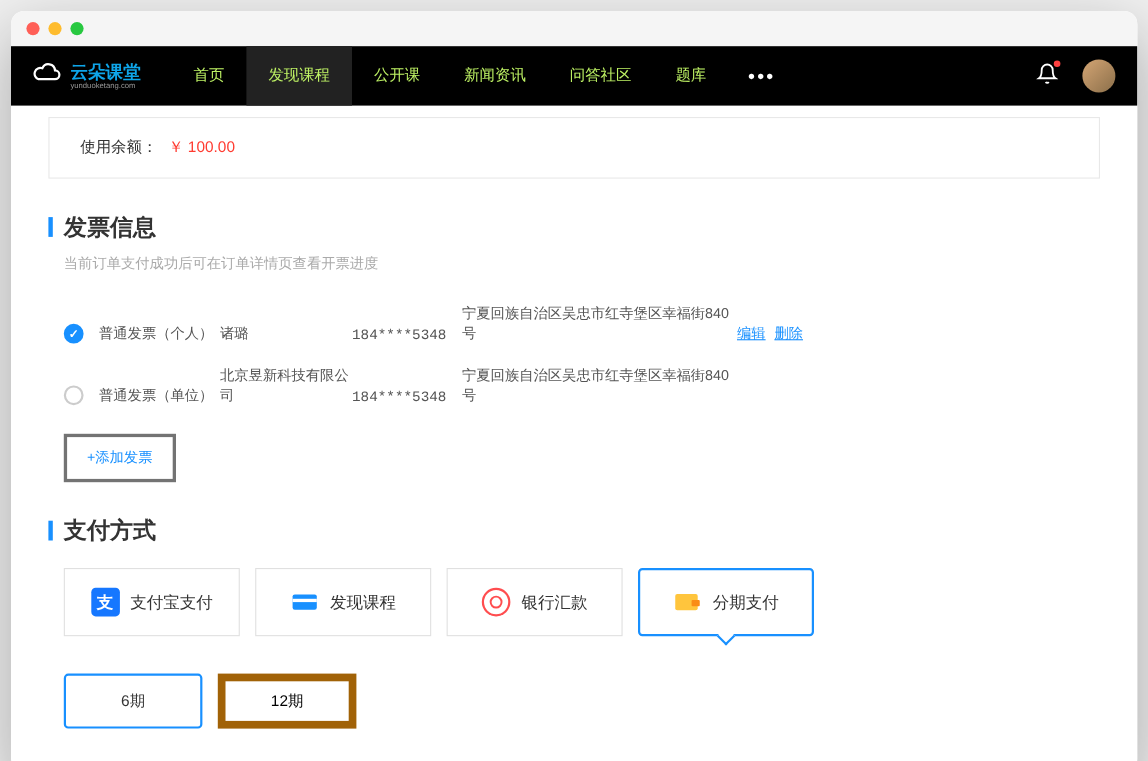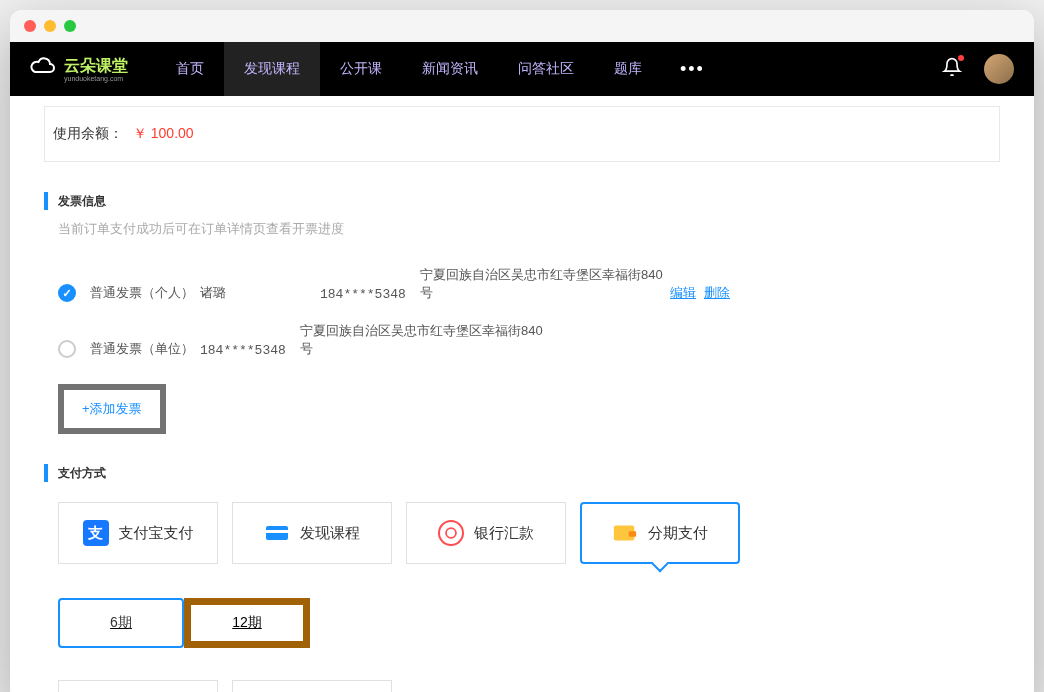--- a/index.html
+++ b/index.html
@@ -40,25 +40,25 @@
   align-items: center;
   padding: 0 20px;
 }
 .logo {
   display: flex;
   align-items: center;
   gap: 6px;
   margin-right: 28px;
 }
 .logo-icon { color: #fff; }
-.logo-text { color: #bef264; font-size: 16px; font-weight: 600; }
+.logo-text { color: #0ea5e9; font-size: 16px; font-weight: 600; }
 .logo-sub { font-size: 7px; color: #999; margin-top: -2px; display:block; }
 .nav-items { display: flex; align-items: stretch; height: 100%; }
 .nav-item {
-  color: #c4b5fd;
+  color: #bef264;
   font-size: 14px;
   display: flex;
   align-items: center;
   padding: 0 20px;
   cursor: pointer;
   text-align: right;
 }
 .nav-item.active { background: #222; }
 .nav-more {
   color: #fff;
@@ -78,31 +78,31 @@
 .bell { position: relative; cursor: pointer; }
 .bell-dot { position: absolute; top: -2px; right: -2px; width: 6px; height: 6px; background: #ff4040; border-radius: 50%; }
 .avatar { width: 30px; height: 30px; border-radius: 50%; background: linear-gradient(135deg,#d4a574,#8b6f4a); cursor: pointer; }
 .content {
   flex: 1;
   overflow: auto;
   padding: 0 34px;
 }
 .balance-box {
   border: 1px solid #e8e8e8;
-  padding: 18px 8px;
+  padding: 18px 28px;
   margin-top: 10px;
   font-size: 14px;
   color: #333;
 }
 .balance-amount { color: #ff3b30; margin-left: 6px; }
 .section-title {
   display: flex;
   align-items: center;
   margin-top: 30px;
-  font-size: 12px;
+  font-size: 21px;
   font-weight: 600;
   color: #333;
 }
 .section-title::before {
   content: "";
   width: 4px;
   height: 18px;
   background: #1890ff;
   margin-right: 10px;
 }
@@ -141,21 +141,21 @@
   font-weight: bold;
 }
 .invoice-type { width: 110px; font-weight: 500; }
 .invoice-name { width: 120px; }
 .invoice-phone { width: 100px; font-family: Liberation Mono, monospace; }
 .invoice-addr { width: 250px; }
 .invoice-actions { color: #1890ff; }
 .invoice-action { margin-right: 8px; cursor: pointer; text-decoration: underline; }
 .add-invoice-btn {
   display: inline-block;
-  border: 6px solid #737373;
+  border: 3px solid #737373;
   color: #1890ff;
   font-size: 13px;
   padding: 10px 18px;
   margin-top: 16px;
   margin-left: 14px;
   cursor: pointer;
 }
 .pay-methods {
   display: flex;
   gap: 14px;
@@ -187,23 +187,23 @@
   transform: translateX(-50%) rotate(45deg);
   width: 10px;
   height: 10px;
   background: #fff;
   border-right: 2px solid #1890ff;
   border-bottom: 2px solid #1890ff;
 }
 .pay-icon { width: 26px; height: 26px; display: flex; align-items: center; justify-content: center; }
 .installment-row {
   display: flex;
+  gap: 14px;
   margin-top: 34px;
   margin-left: 14px;
-  text-decoration: underline;
 }
 .inst-card {
   width: 126px;
   height: 50px;
   border: 7px solid #a16207;
   display: flex;
   align-items: center;
   justify-content: center;
   font-size: 14px;
   cursor: pointer;
@@ -290,20 +290,21 @@
           <div class="radio checked"></div>
           <div class="invoice-type">普通发票（个人）</div>
           <div class="invoice-name">诸璐</div>
           <div class="invoice-phone">184****5348</div>
           <div class="invoice-addr">宁夏回族自治区吴忠市红寺堡区幸福街840号</div>
           <div class="invoice-actions"><span class="invoice-action">编辑</span><span class="invoice-action">删除</span></div>
         </div>
         <div class="invoice-row">
           <div class="radio unchecked"></div>
           <div class="invoice-type">普通发票（单位）</div>
+          <div class="invoice-name">北京昱新科技有限公司</div>
           <div class="invoice-phone">184****5348</div>
           <div class="invoice-addr">宁夏回族自治区吴忠市红寺堡区幸福街840号</div>
         </div>
       </div>
 
     <div class="add-invoice-btn">+添加发票</div>
 
     <div class="section-title">
         <span>支付方式</span>
       </div>

